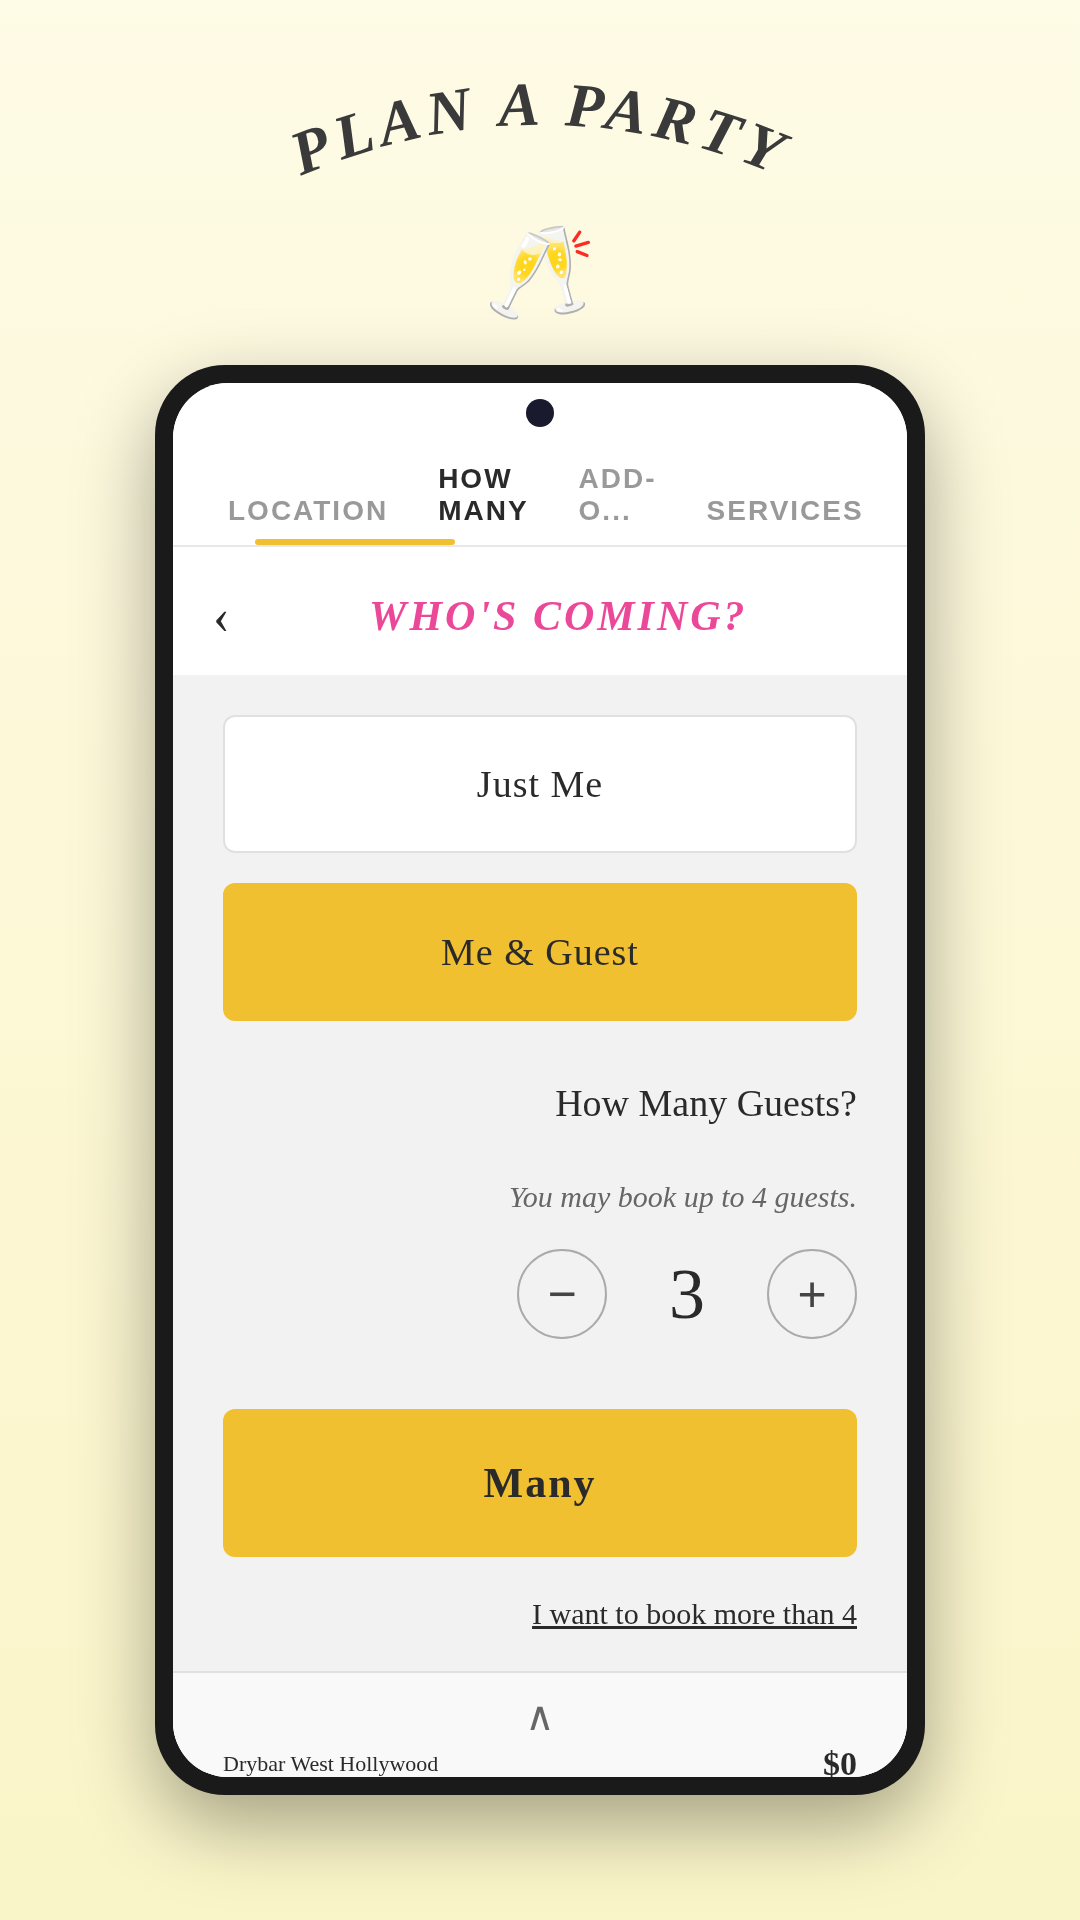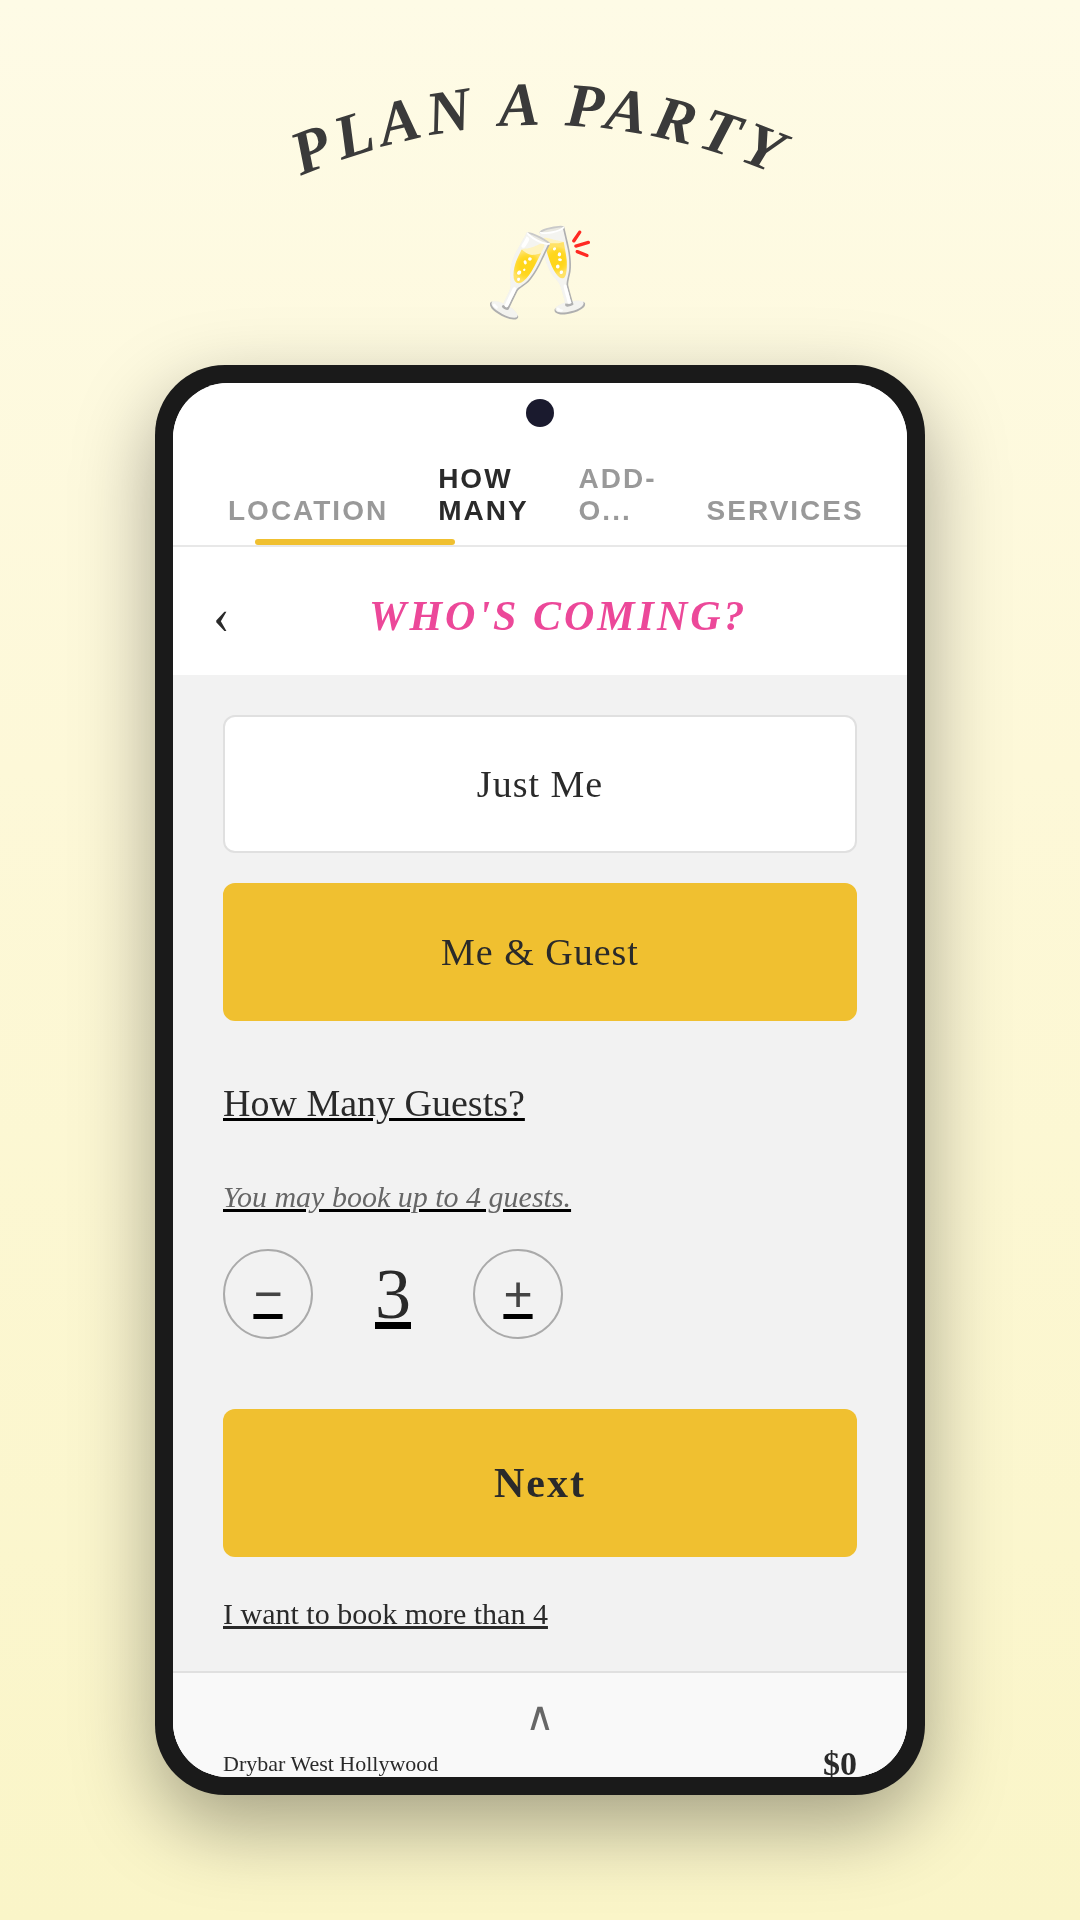--- a/index.html
+++ b/index.html
@@ -189,23 +189,22 @@
       color: #2a2a2a;
       border-color: #f0c030;
     }
 
     
     .guest-section {
       background: #f2f2f2;
       padding: 30px 0;
       display: flex;
       flex-direction: column;
-      align-items: flex-start;
+      align-items: flex-end;
       gap: 15px;
-      text-decoration: underline;
     }
 
     .guest-title {
       font-size: 38px;
       color: #2a2a2a;
       font-weight: 500;
       font-family: 'Georgia', serif;
     }
 
     .guest-subtitle {
@@ -259,21 +258,21 @@
       color: #2a2a2a;
       cursor: pointer;
       text-align: center;
       letter-spacing: 2px;
       font-family: 'Georgia', serif;
       margin-top: 10px;
     }
 
     
     .more-link {
-      text-align: left;
+      text-align: right;
       font-size: 30px;
       color: #2a2a2a;
       text-decoration: underline;
       cursor: pointer;
       font-family: 'Georgia', serif;
       margin-top: 10px;
     }
 
     
     .bottom-drawer {
@@ -390,21 +389,21 @@
         <div class="guest-section">
           <div class="guest-title">How Many Guests?</div>
           <div class="guest-subtitle">You may book up to 4 guests.</div>
           <div class="counter-row">
             <button class="counter-btn">−</button>
             <div class="counter-value">3</div>
             <button class="counter-btn">+</button>
           </div>
         </div>
 
-        <button class="next-btn">Next</button>
+        <button class="next-btn">Many</button>
 
         <div class="more-link">I want to book more than 4</div>
 
       </div>
 
       <div class="bottom-drawer">
         <div class="drawer-chevron">∧</div>
         <div class="drawer-info">
           <div class="location-name">Drybar West Hollywood</div>
           <div class="price">$0</div>

